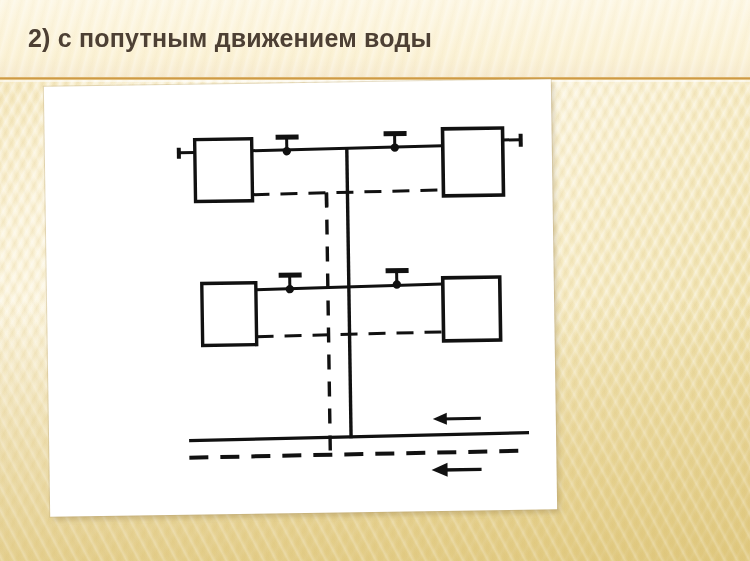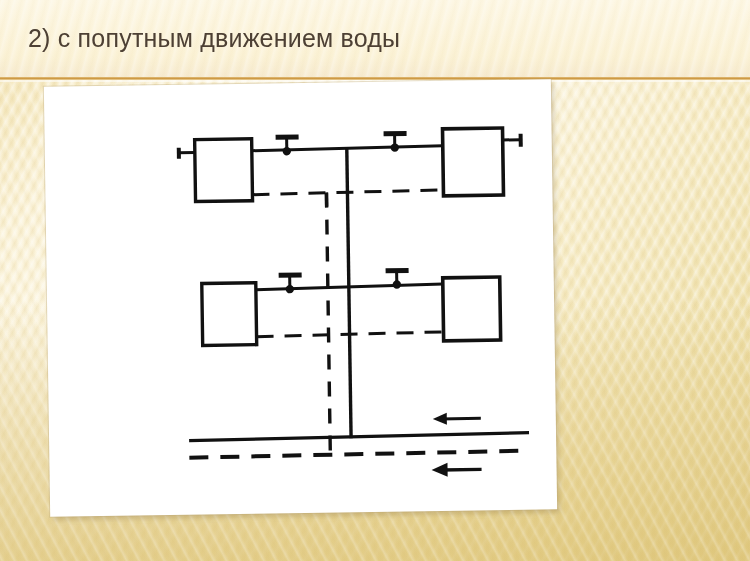--- a/index.html
+++ b/index.html
@@ -67,20 +67,21 @@
     background:rgba(255,255,255,.55);
   }
   
   .title{
     position:absolute;left:28px;top:22px;
     font-size:25px;line-height:32px;
     color:#4d4034;
     letter-spacing:.2px;
     white-space:nowrap;
     z-index:6;
+    font-weight:bold;
   }
   
   .panel-wrap{
     position:absolute;left:47px;top:83px;width:507px;height:430px;
     transform:rotate(-0.85deg);
     z-index:5;
   }
   .panel-shadow{
     position:absolute;left:3px;top:4px;width:507px;height:430px;
     background:rgba(120,96,48,.22);

